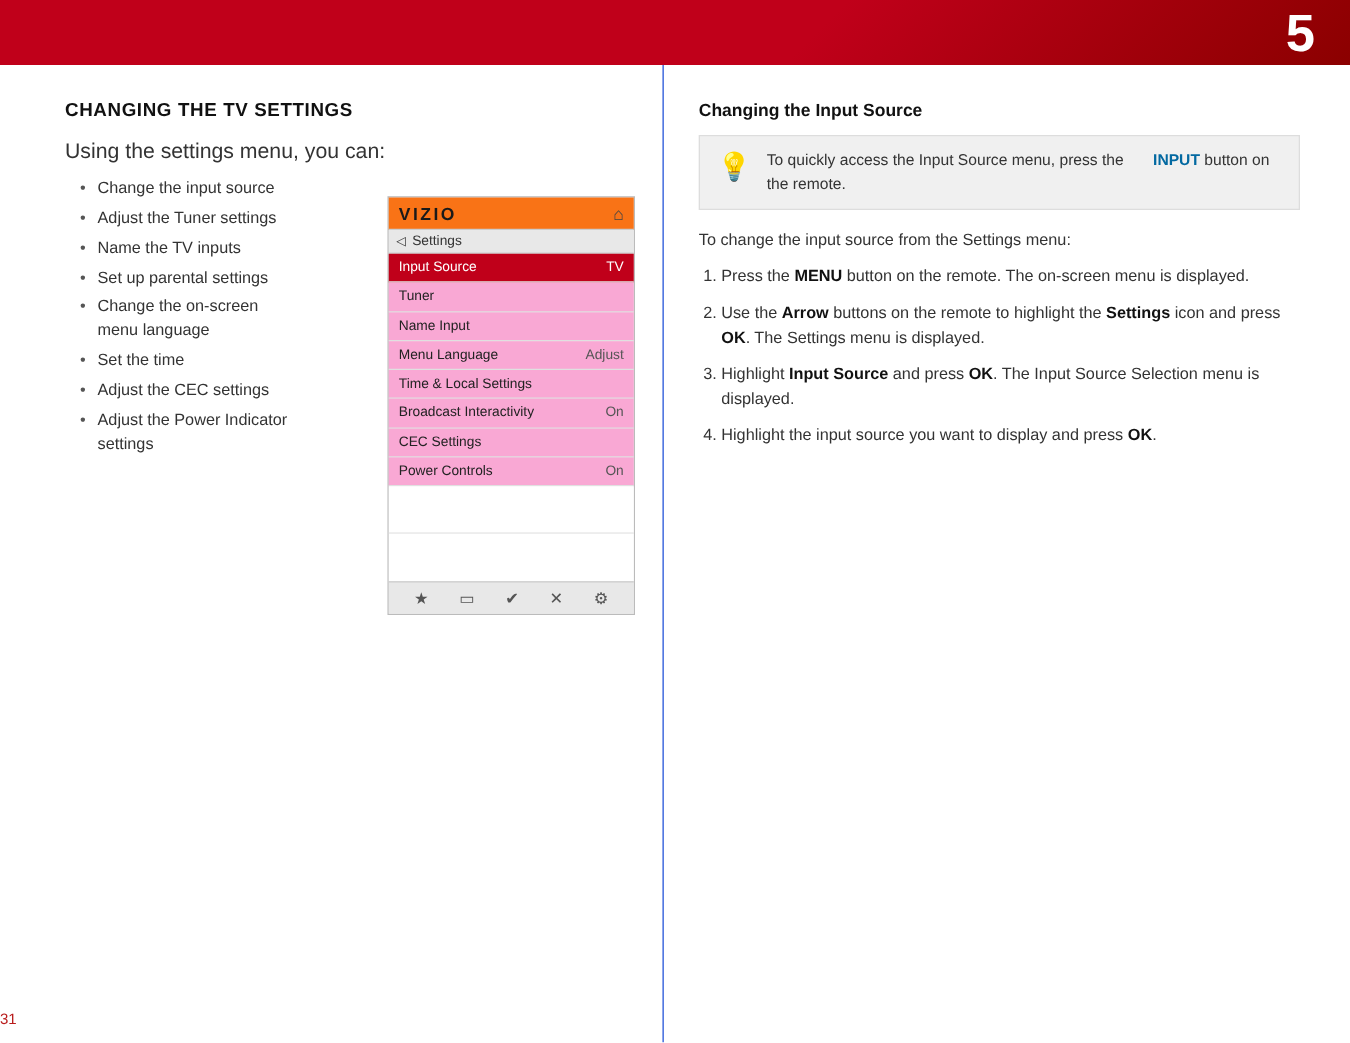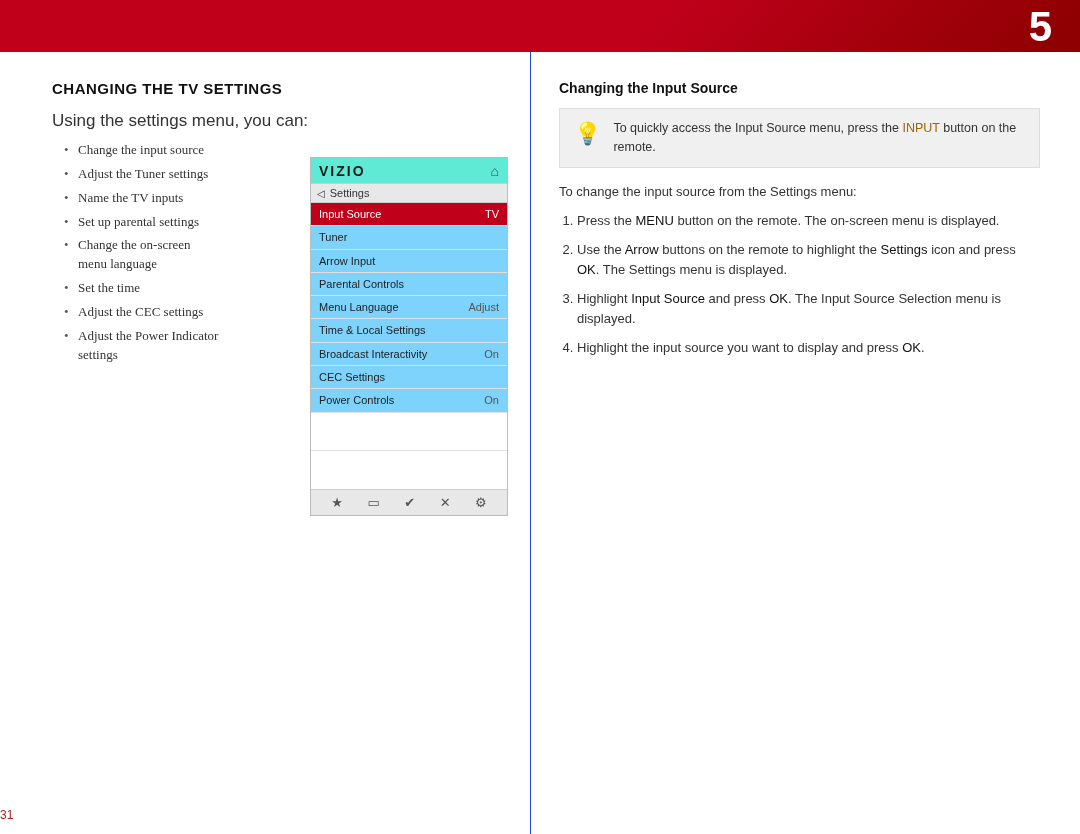--- a/index.html
+++ b/index.html
@@ -70,21 +70,20 @@
       padding: 0;
       margin: 0 0 18px 12px;
     }
     .bullet-list li {
       font-size: 13px;
       color: #333;
       margin-bottom: 5px;
       padding-left: 14px;
       position: relative;
       line-height: 1.45;
-      font-family: Liberation Serif, serif;
     }
     .bullet-list li::before {
       content: '•';
       position: absolute;
       left: 0;
       color: #555;
       font-size: 13px;
     }
 
     
@@ -96,21 +95,21 @@
     }
 
     .tv-menu-box {
       border: 1.5px solid #bbb;
       background: #f5f5f5;
       font-family: Arial, Helvetica, sans-serif;
       font-size: 11.5px;
     }
 
     .tv-header {
-      background: #5eead4;
+      background: #f97316;
       padding: 5px 8px 4px 8px;
       display: flex;
       align-items: center;
       justify-content: space-between;
       border-bottom: 1px solid #ccc;
     }
     .tv-logo {
       font-weight: 900;
       font-size: 14px;
       letter-spacing: 2px;
@@ -134,21 +133,21 @@
       margin-right: 5px;
       font-size: 10px;
     }
 
     .tv-menu-item {
       display: flex;
       align-items: center;
       justify-content: space-between;
       padding: 4px 8px;
       border-bottom: 1px solid #e0e0e0;
-      background: #7dd3fc;
+      background: #f9a8d4;
       font-size: 11px;
       color: #222;
       line-height: 1.3;
     }
     .tv-menu-item.highlighted {
       background: #c0001a;
       color: #fff;
     }
     .tv-menu-item.highlighted .tv-item-value {
       color: #fff;
@@ -199,43 +198,44 @@
       color: #888;
       flex-shrink: 0;
       margin-top: 2px;
     }
     .tip-text {
       font-size: 12.5px;
       line-height: 1.5;
       color: #333;
     }
     .tip-text b {
-      font-weight: normal;
-      color: #a16207;
+      font-weight: bold;
+      color: #0369a1;
+      margin-left: 20px;
     }
 
     .step-intro {
       font-size: 13px;
       color: #333;
       margin-bottom: 12px;
     }
 
     .steps-list {
       list-style: decimal;
       padding-left: 18px;
       margin: 0;
     }
     .steps-list li {
       font-size: 13px;
       color: #333;
       margin-bottom: 10px;
       line-height: 1.5;
     }
     .steps-list li b {
-      font-weight: normal;
+      font-weight: bold;
       color: #111;
     }
 
     
     .page-footer {
       position: absolute;
       bottom: 12px;
       left: 0; right: 0;
       text-align: left;
       font-size: 12px;
@@ -279,25 +279,21 @@
 
       <div class="tv-menu-item highlighted">
         <span>Input Source</span>
         <span class="tv-item-value">TV</span>
       </div>
       <div class="tv-menu-item">
         <span>Tuner</span>
         <span class="tv-item-value"></span>
       </div>
       <div class="tv-menu-item">
-        <span>Arrow Input</span>
-        <span class="tv-item-value"></span>
-      </div>
-      <div class="tv-menu-item">
-        <span>Parental Controls</span>
+        <span>Name Input</span>
         <span class="tv-item-value"></span>
       </div>
       <div class="tv-menu-item">
         <span>Menu Language</span>
         <span class="tv-item-value">Adjust</span>
       </div>
       <div class="tv-menu-item">
         <span>Time &amp; Local Settings</span>
         <span class="tv-item-value"></span>
       </div>

